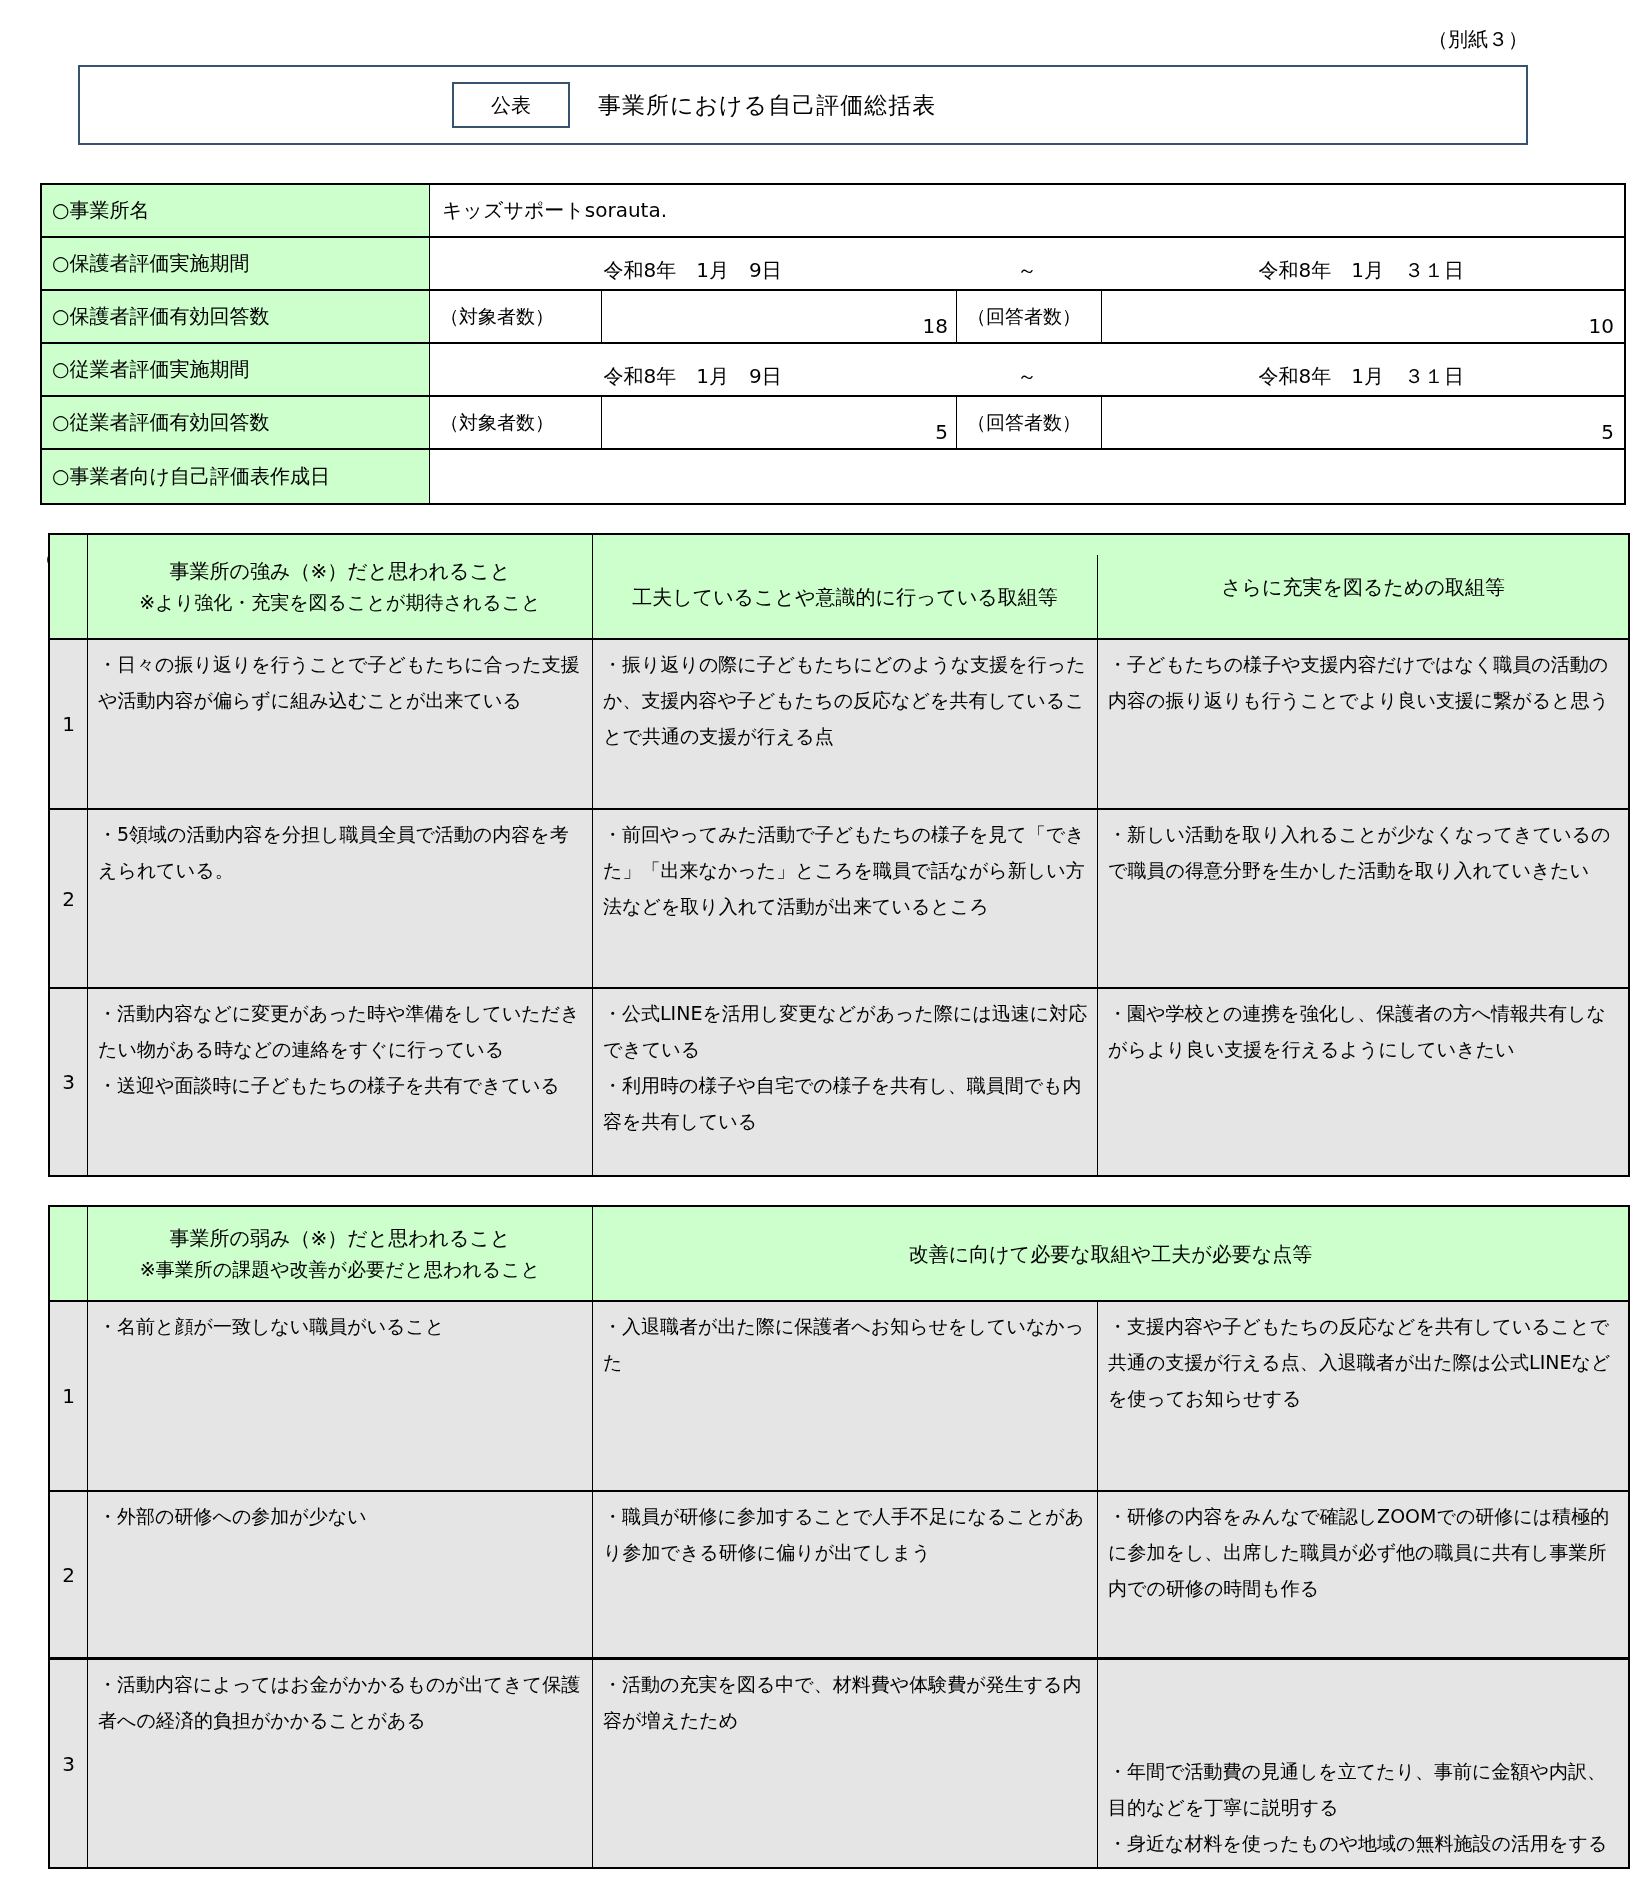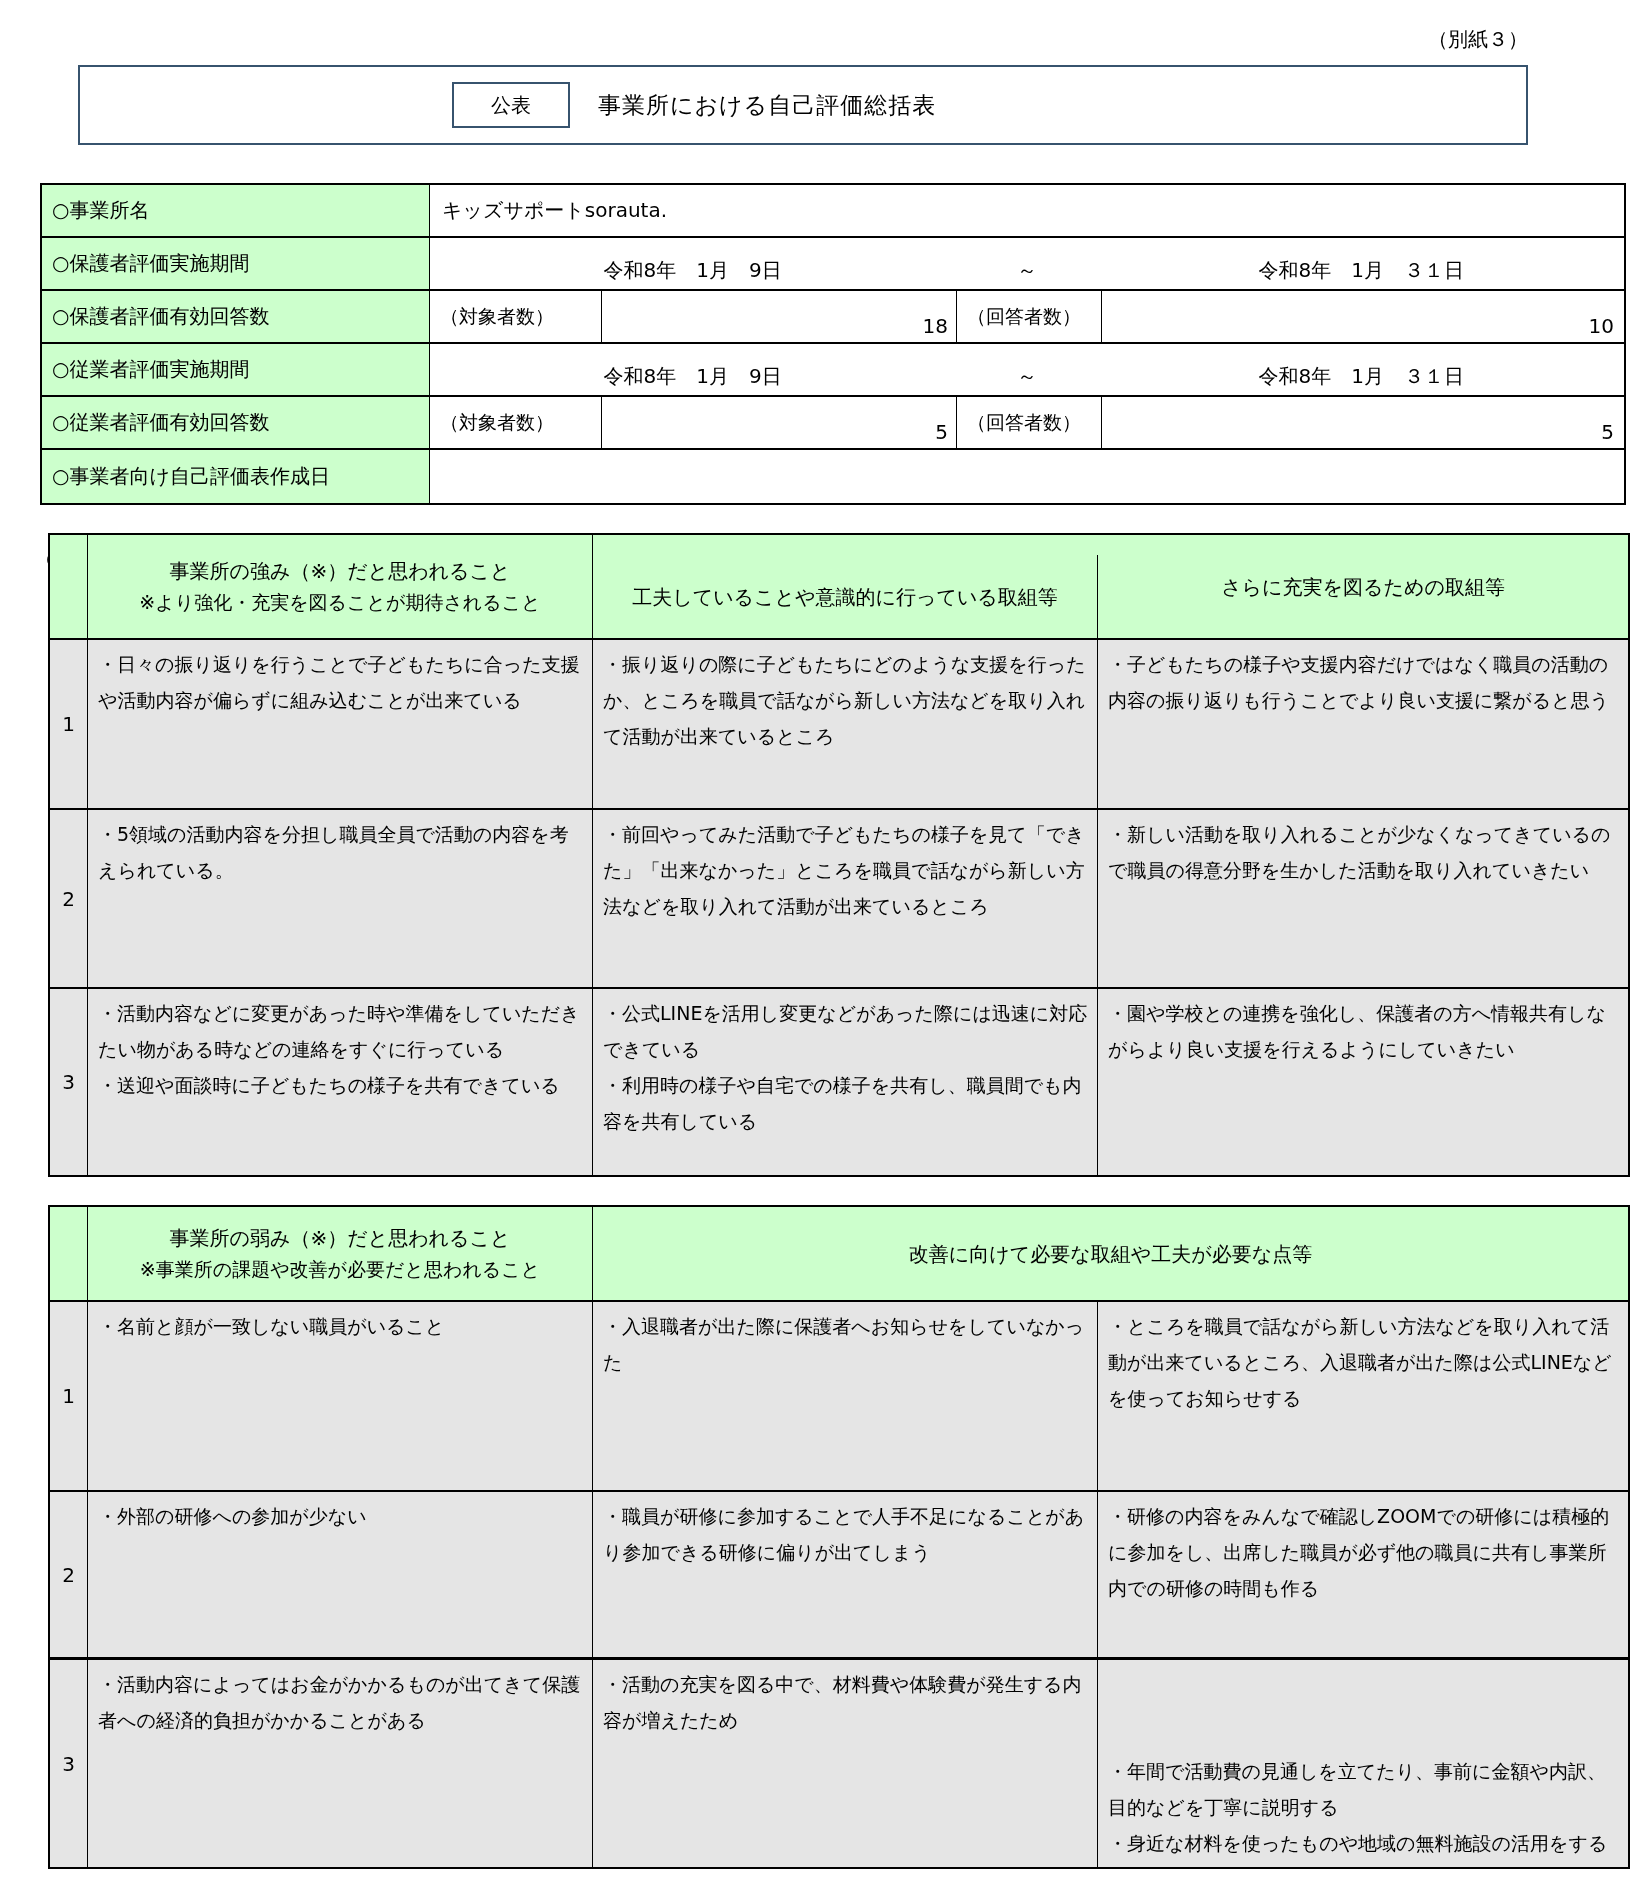--- a/index.html
+++ b/index.html
@@ -167,21 +167,21 @@
       <div>事業所の強み（※）だと思われること</div>
       <div class="hsub">※より強化・充実を図ることが期待されること</div>
     </div>
     <div class="hcell hc2">工夫していることや意識的に行っている取組等</div>
     <div class="hcell hc3">さらに充実を図るための取組等</div>
   </div>
 
   <div class="arow" style="height:170px">
     <div class="num-cell">1</div>
     <div class="tcell tc1">・日々の振り返りを行うことで子どもたちに合った支援や活動内容が偏らずに組み込むことが出来ている</div>
-    <div class="tcell tc2">・振り返りの際に子どもたちにどのような支援を行ったか、ところを職員で話ながら新しい方法などを取り入れて活動が出来ているところ</div>
+    <div class="tcell tc2">・振り返りの際に子どもたちにどのような支援を行ったか、支援内容や子どもたちの反応などを共有していることで共通の支援が行える点</div>
     <div class="tcell tc3">・子どもたちの様子や支援内容だけではなく職員の活動の内容の振り返りも行うことでより良い支援に繋がると思う</div>
   </div>
 
   <div class="arow" style="height:179px">
     <div class="num-cell">2</div>
     <div class="tcell tc1">・5領域の活動内容を分担し職員全員で活動の内容を考えられている。</div>
     <div class="tcell tc2">・前回やってみた活動で子どもたちの様子を見て「できた」「出来なかった」ところを職員で話ながら新しい方法などを取り入れて活動が出来ているところ</div>
     <div class="tcell tc3">・新しい活動を取り入れることが少なくなってきているので職員の得意分野を生かした活動を取り入れていきたい</div>
   </div>
 
@@ -202,21 +202,21 @@
       <div>事業所の弱み（※）だと思われること</div>
       <div class="hsub">※事業所の課題や改善が必要だと思われること</div>
     </div>
     <div class="hcell hc3">改善に向けて必要な取組や工夫が必要な点等</div>
   </div>
 
   <div class="arow" style="height:190px">
     <div class="num-cell">1</div>
     <div class="tcell tc1">・名前と顔が一致しない職員がいること</div>
     <div class="tcell tc2">・入退職者が出た際に保護者へお知らせをしていなかった</div>
-    <div class="tcell tc3">・ところを職員で話ながら新しい方法などを取り入れて活動が出来ているところ、入退職者が出た際は公式LINEなどを使ってお知らせする</div>
+    <div class="tcell tc3">・支援内容や子どもたちの反応などを共有していることで共通の支援が行える点、入退職者が出た際は公式LINEなどを使ってお知らせする</div>
   </div>
 
   <div class="arow thick" style="height:168px">
     <div class="num-cell">2</div>
     <div class="tcell tc1">・外部の研修への参加が少ない</div>
     <div class="tcell tc2">・職員が研修に参加することで人手不足になることがあり参加できる研修に偏りが出てしまう</div>
     <div class="tcell tc3">・研修の内容をみんなで確認しZOOMでの研修には積極的に参加をし、出席した職員が必ず他の職員に共有し事業所内での研修の時間も作る</div>
   </div>
 
   <div class="arow" style="height:207px">

